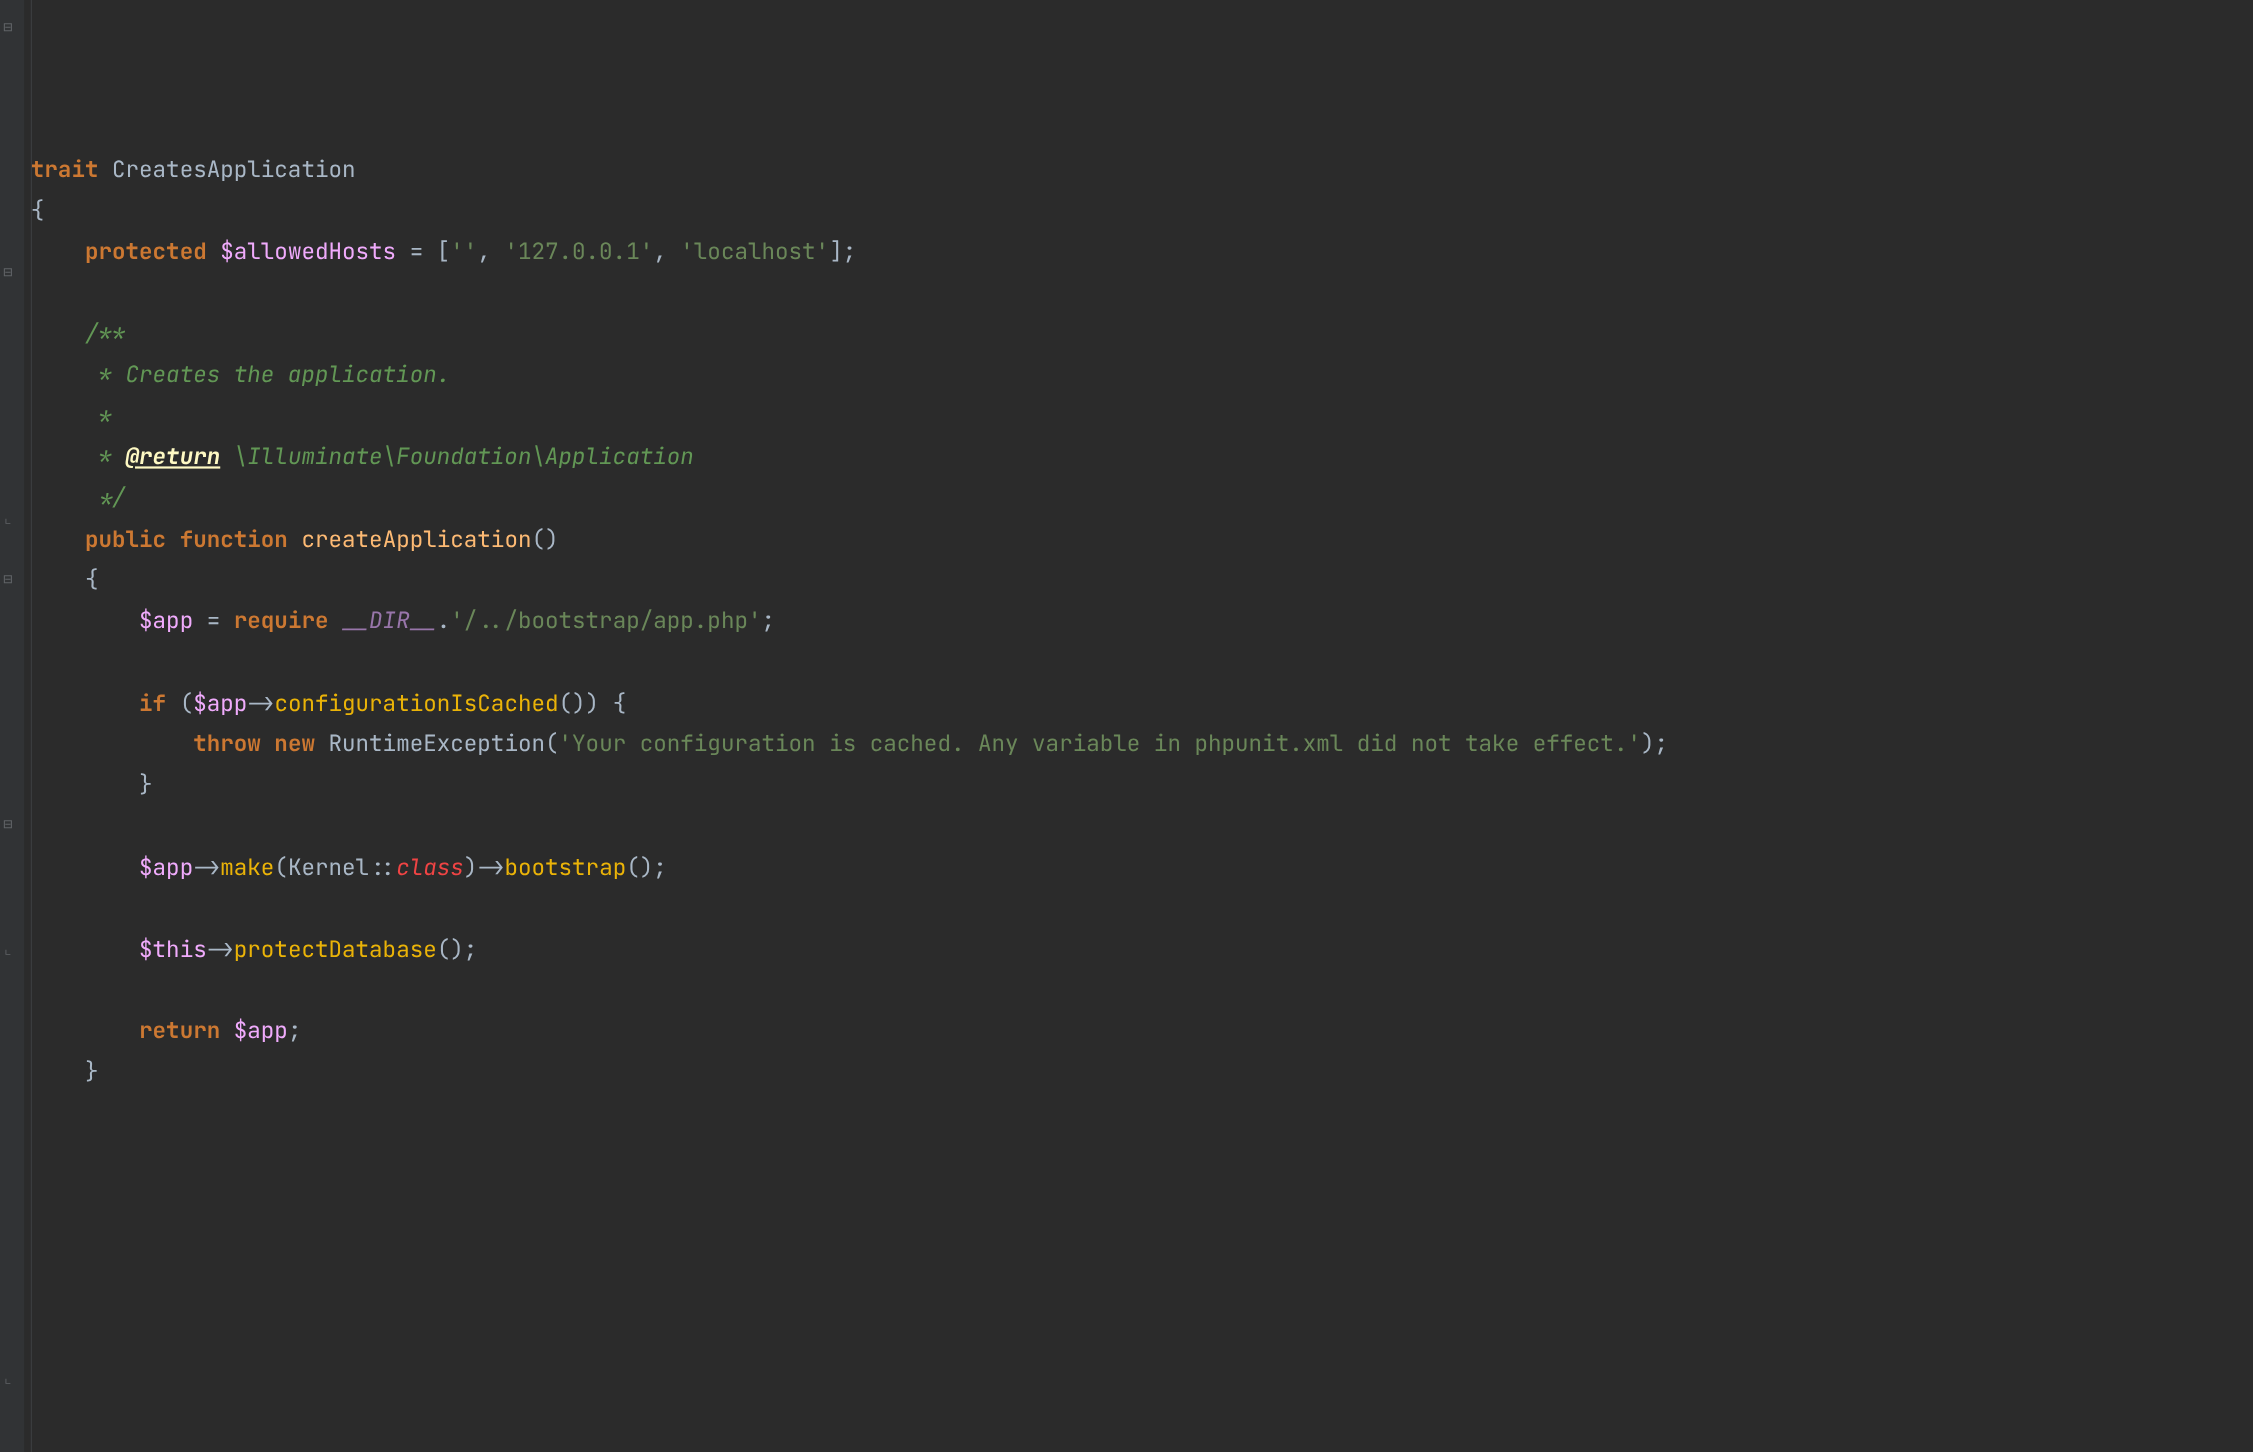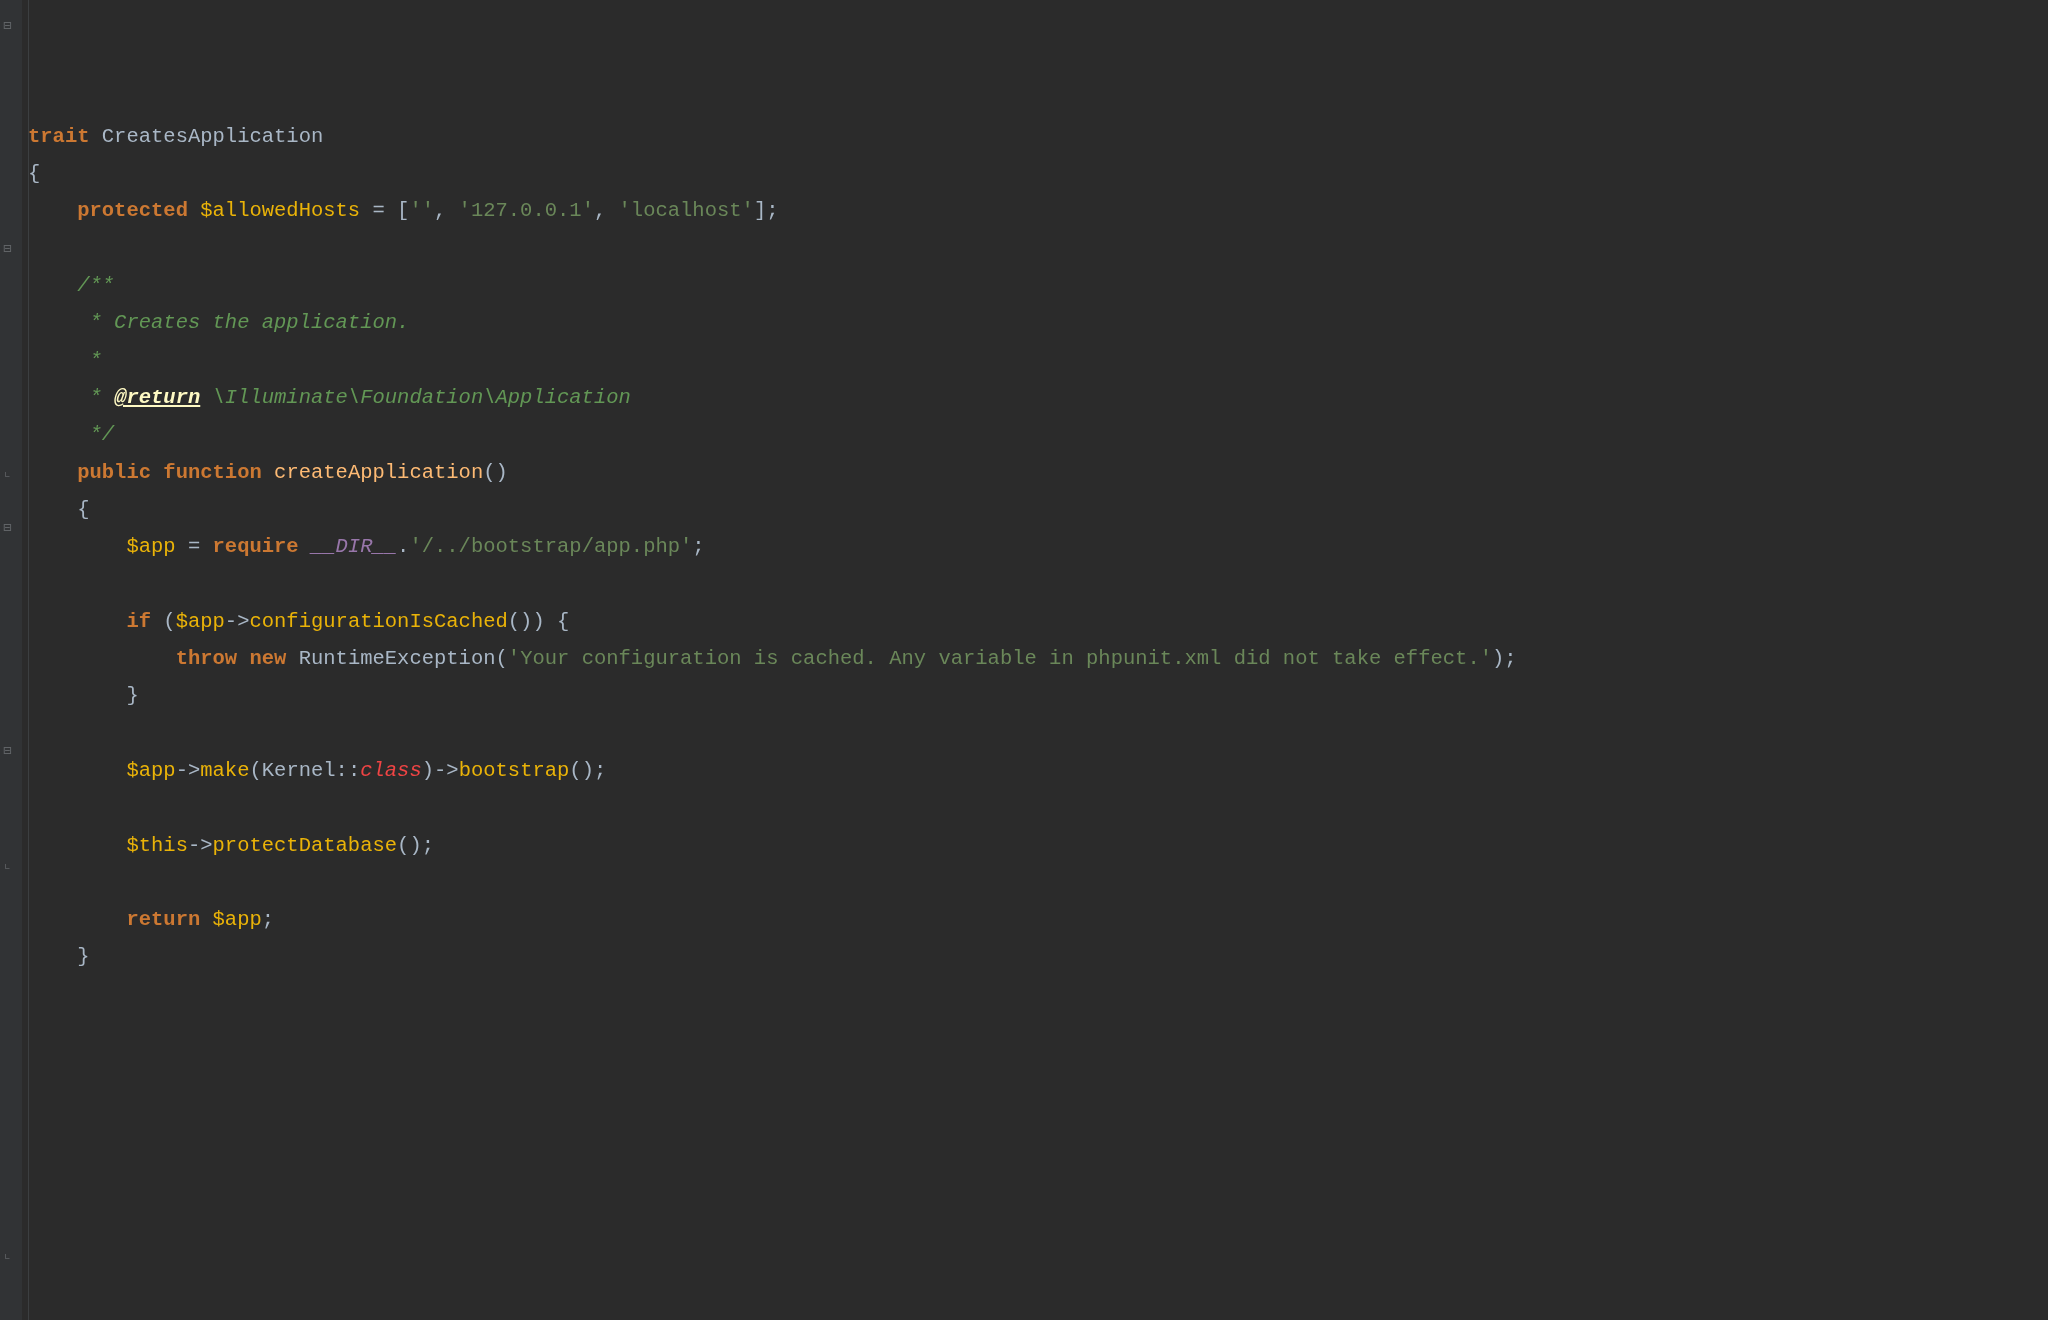--- a/index.html
+++ b/index.html
@@ -1,27 +1,27 @@
 <!DOCTYPE html>
 <html><head>
 <meta charset="utf-8">
 <style>
   html,body{margin:0;padding:0;background:#2b2b2b;height:100%;}
   body{font-family:"JetBrains Mono","Fira Code","Consolas","Menlo",monospace;font-size:20.5px;color:#a9b7c6;line-height:1.82;font-weight:400;}
   .editor{display:flex;min-height:100%;}
   .gutter{flex:0 0 22px;background:#313335;padding-top:14px;position:relative;}
   .gutter .mark{position:absolute;left:3px;width:14px;height:14px;color:#606366;font-size:14px;line-height:14px;}
-  .code{flex:1;padding:6px 0 14px 6px;white-space:pre;overflow-x:auto;position:relative;font-family:Liberation Mono, monospace;}
+  .code{flex:1;padding:24px 0 14px 6px;white-space:pre;overflow-x:auto;position:relative;}
   .ln{display:block;min-height:1.82em;}
   .ind-guide{position:absolute;top:0;bottom:0;width:0;border-left:1px solid #3c3f41;}           
   .kw-b{color:#cc7832;font-weight:600;}
   .id  {color:#a9b7c6;}
   .mem {color:#eab308;}           
   .fn  {color:#fdba74;}           
-  .var {color:#eab308;}           
+  .var {color:#f0abfc;}           
   .str {color:#6a8759;}           
   .doc {color:#629755;font-style:italic;}  
   .tag {color:#fef9c3;font-style:italic;font-weight:600;text-decoration:underline;}
   .mag {color:#9876aa;font-style:italic;text-align:center;}  
   .punc{color:#a9b7c6;}
   .cl-it{color:#ef4444;font-style:italic;} 
 </style>
 </head>
 <body>
 

